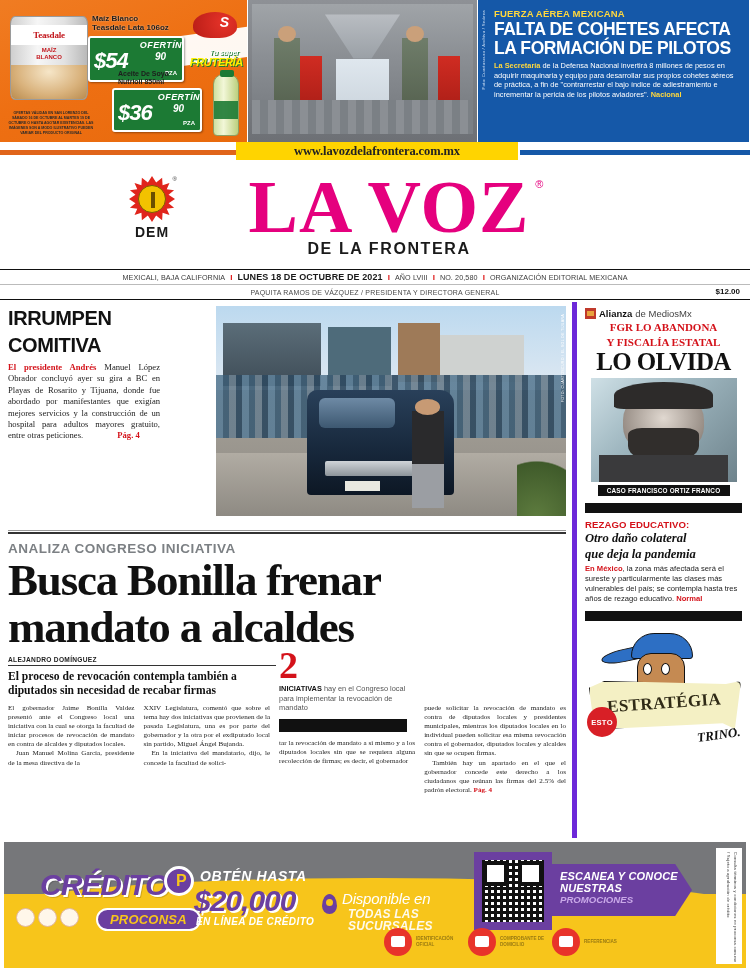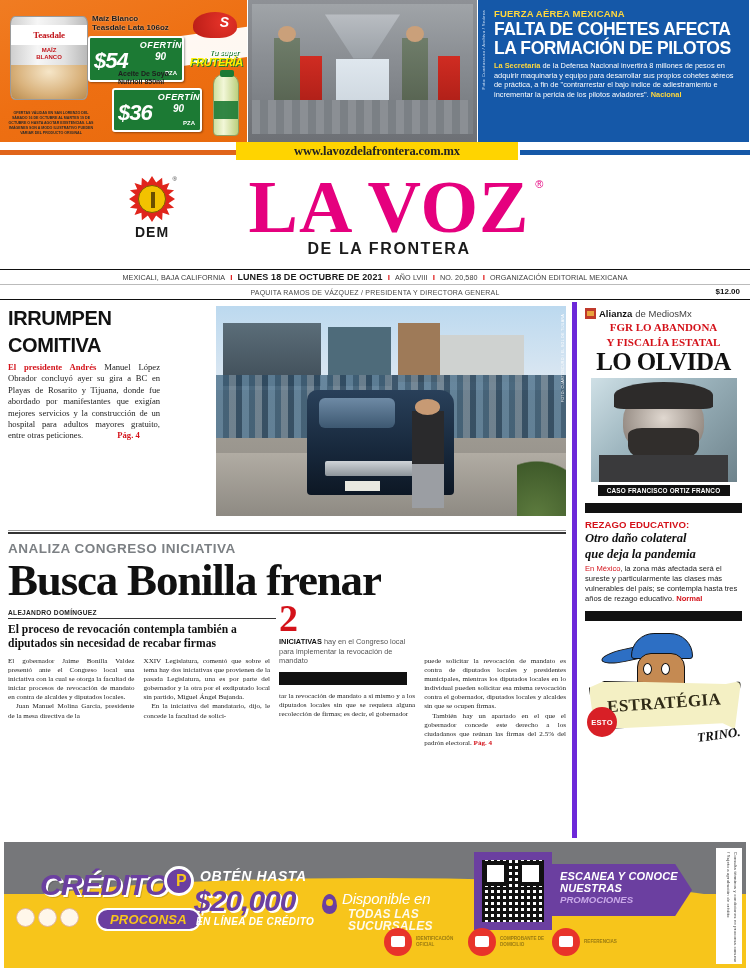--- a/index.html
+++ b/index.html
@@ -229,21 +229,21 @@
     border-radius:20% 20% 48% 48%;}
   .fp-body{ position:absolute; left:6%; bottom:0; width:88%; height:26%; background:#3a3a3c;}
   .fgr-caption{ width:132px; margin:3px auto 0; background:#111; color:#fff; font-size:6.4px;
     font-weight:bold; text-align:center; padding:2px 0; letter-spacing:.2px;}
 
   .blackbar{ height:10px; background:#111; margin:7px 0 6px;}
   .rz-head{ font-size:9.6px; font-weight:bold; color:#d4121a; letter-spacing:.1px;}
   .rz-sub{ font-family:"Liberation Serif",serif; font-style:italic; font-size:12.6px; font-weight:bold;
     color:#111; line-height:14.5px; margin-top:1px;}
   .rz-body{ font-size:7.6px; line-height:10px; color:#222; margin-top:3px;}
-  .rz-lead{ color:#d4121a; font-weight:normal;}
+  .rz-lead{ color:#d4121a; font-weight:bold;}
   .rz-tag{ color:#d4121a; font-weight:bold;}
 
   
   .cartoon{ position:relative; width:160px; height:118px; margin:6px auto 0;}
   .ct-cap{ position:absolute; left:46px; top:6px; width:62px; height:26px; background:#2d6fc4;
     border:1.5px solid #111; border-radius:30px 30px 4px 4px;}
   .ct-brim{ position:absolute; left:16px; top:22px; width:46px; height:13px; background:#2d6fc4;
     border:1.5px solid #111; border-radius:50% 10% 10% 50%; transform:rotate(-12deg);}
   .ct-head{ position:absolute; left:52px; top:26px; width:48px; height:56px; background:#c58a52;
     border:1.5px solid #111; border-radius:14px;}
@@ -459,20 +459,21 @@
             </div>
           <div class="lp-plant"></div>
           <div class="lp-credit">FOTO: CUARTOSCURO / EL SOL DE TIJUANA</div>
         </div>
       </div>
 
       <div class="rule-dbl"></div>
 
       <div class="mh-kicker">ANALIZA CONGRESO INICIATIVA</div>
       <div class="mh-title">Busca Bonilla frenar</div>
+      <div class="mh-title">mandato a alcaldes</div>
 
       <div class="byline">ALEJANDRO DOMÍNGUEZ</div>
       <div class="deck">El proceso de revocación contempla también a diputados sin necesidad de recabar firmas</div>
 
       <div class="body-cols">
         <div class="bcol">
           <p>El gobernador Jaime Bonilla Valdez presentó ante el Congreso local una iniciativa con la cual se otorga la facultad de iniciar procesos de revocación de mandato en contra de alcaldes y diputados locales.</p>
           <p>Juan Manuel Molina García, presidente de la mesa directiva de la</p>
         </div>
         <div class="bcol">

